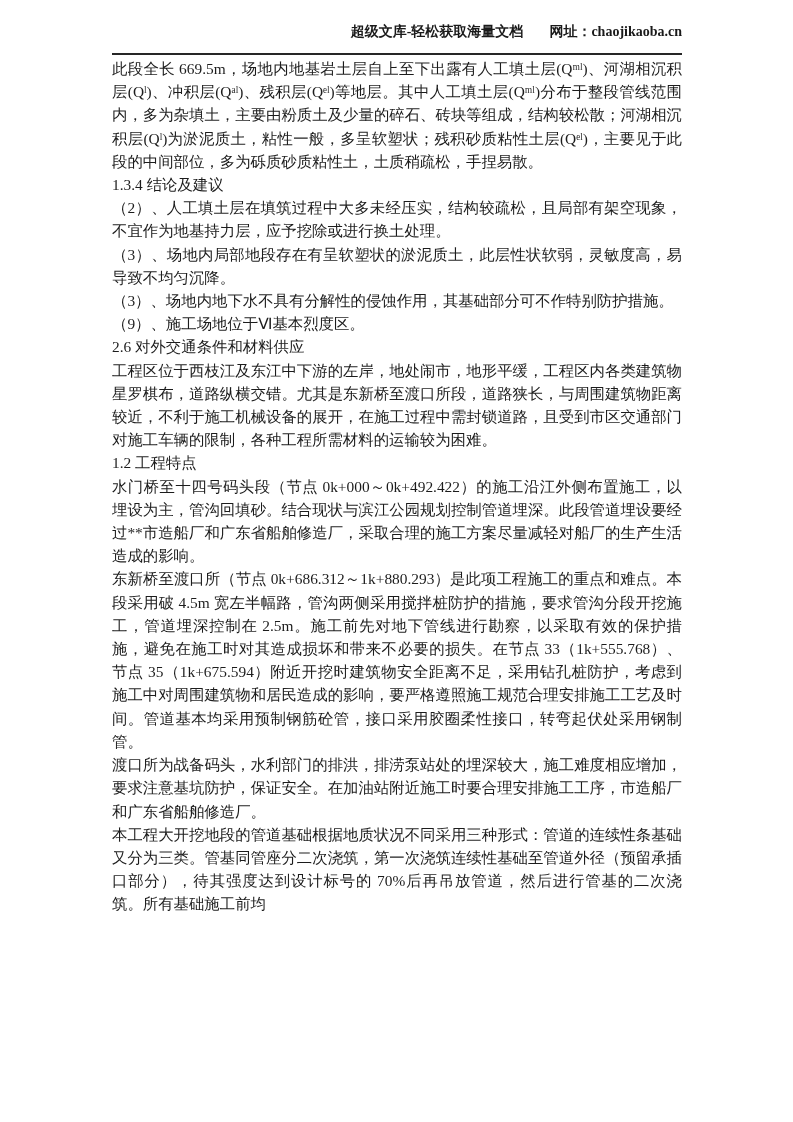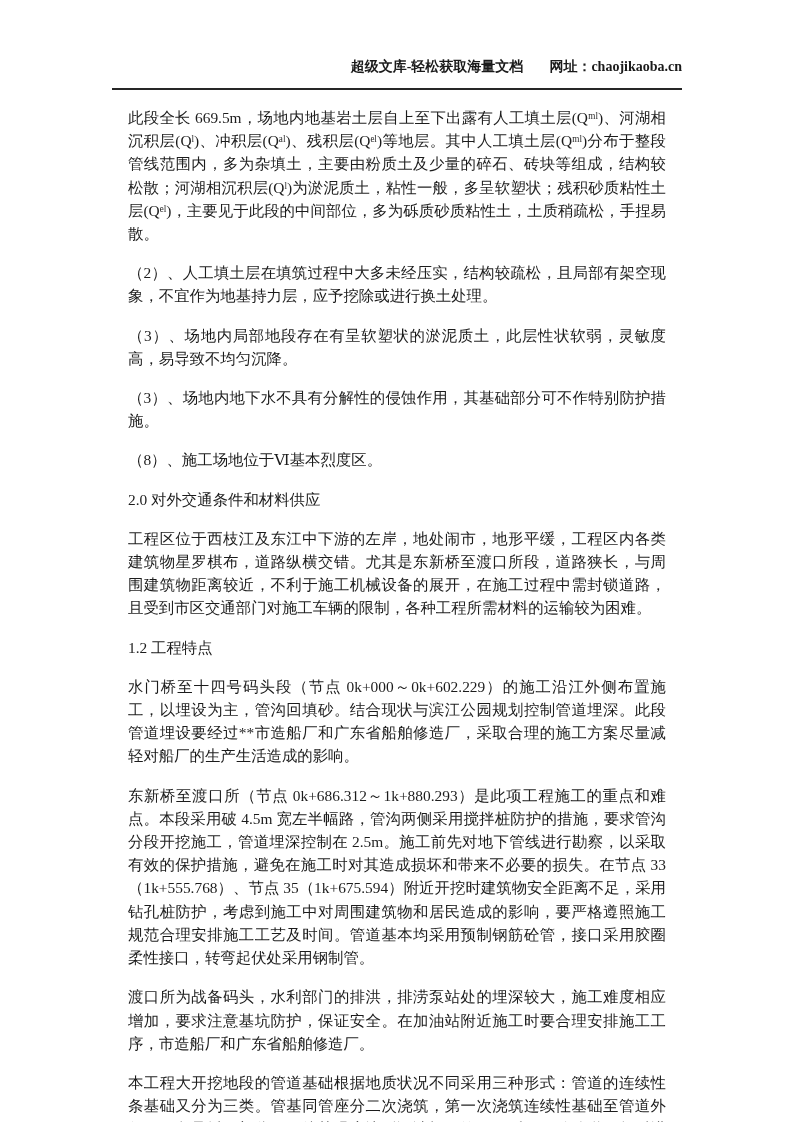--- a/index.html
+++ b/index.html
@@ -16,21 +16,21 @@
     color: #1d1d1d;
     overflow: hidden;
   }
   .column {
     position: absolute;
     left: 112px;
     top: 0;
     width: 570px;
   }
   .doc-header {
-    padding-top: 57px;
+    padding-top: 22px;
     text-align: right;
     font-size: 14px;
     line-height: 20px;
     font-weight: 700;
     color: #1a1a1a;
     white-space: nowrap;
   }
   .doc-header .url-group {
     margin-left: 26px;
   }
@@ -41,45 +41,47 @@
   }
   .content {
     margin-top: 2px;
     font-size: 15.4px;
     line-height: 23.2px;
     text-align: justify;
     text-justify: inter-ideograph;
     color: #1c1c1c;
   }
   .content p {
-    margin: 16px;
+    margin: 0;
     padding: 0;
+    font-family: Liberation Serif, serif;
   }
 </style>
 </head>
 <body>
 
 <div class="sheet">
   <div class="column">
 
     <div class="doc-header">
       <span>超级文库-轻松获取海量文档</span><span class="url-group"><span>网址：</span><span>chaojikaoba.cn</span></span>
     </div>
 
     <div class="rule"></div>
 
     <div class="content">
       <p>此段全长 669.5m，场地内地基岩土层自上至下出露有人工填土层(Qᵐˡ)、河湖相沉积层(Qˡ)、冲积层(Qᵃˡ)、残积层(Qᵉˡ)等地层。其中人工填土层(Qᵐˡ)分布于整段管线范围内，多为杂填土，主要由粉质土及少量的碎石、砖块等组成，结构较松散；河湖相沉积层(Qˡ)为淤泥质土，粘性一般，多呈软塑状；残积砂质粘性土层(Qᵉˡ)，主要见于此段的中间部位，多为砾质砂质粘性土，土质稍疏松，手捏易散。</p>
+      <p>1.3.4 结论及建议</p>
       <p>（2）、人工填土层在填筑过程中大多未经压实，结构较疏松，且局部有架空现象，不宜作为地基持力层，应予挖除或进行换土处理。</p>
       <p>（3）、场地内局部地段存在有呈软塑状的淤泥质土，此层性状软弱，灵敏度高，易导致不均匀沉降。</p>
       <p>（3）、场地内地下水不具有分解性的侵蚀作用，其基础部分可不作特别防护措施。</p>
-      <p>（8）、施工场地位于Ⅵ基本烈度区。</p>
-      <p>2.0 对外交通条件和材料供应</p>
+      <p>（9）、施工场地位于Ⅵ基本烈度区。</p>
+      <p>2.6 对外交通条件和材料供应</p>
       <p>工程区位于西枝江及东江中下游的左岸，地处闹市，地形平缓，工程区内各类建筑物星罗棋布，道路纵横交错。尤其是东新桥至渡口所段，道路狭长，与周围建筑物距离较近，不利于施工机械设备的展开，在施工过程中需封锁道路，且受到市区交通部门对施工车辆的限制，各种工程所需材料的运输较为困难。</p>
       <p>1.2 工程特点</p>
-      <p>水门桥至十四号码头段（节点 0k+000～0k+602.229）的施工沿江外侧布置施工，以埋设为主，管沟回填砂。结合现状与滨江公园规划控制管道埋深。此段管道埋设要经过**市造船厂和广东省船舶修造厂，采取合理的施工方案尽量减轻对船厂的生产生活造成的影响。</p>
+      <p>水门桥至十四号码头段（节点 0k+000～0k+492.422）的施工沿江外侧布置施工，以埋设为主，管沟回填砂。结合现状与滨江公园规划控制管道埋深。此段管道埋设要经过**市造船厂和广东省船舶修造厂，采取合理的施工方案尽量减轻对船厂的生产生活造成的影响。</p>
       <p>东新桥至渡口所（节点 0k+686.312～1k+880.293）是此项工程施工的重点和难点。本段采用破 4.5m 宽左半幅路，管沟两侧采用搅拌桩防护的措施，要求管沟分段开挖施工，管道埋深控制在 2.5m。施工前先对地下管线进行勘察，以采取有效的保护措施，避免在施工时对其造成损坏和带来不必要的损失。在节点 33（1k+555.768）、节点 35（1k+675.594）附近开挖时建筑物安全距离不足，采用钻孔桩防护，考虑到施工中对周围建筑物和居民造成的影响，要严格遵照施工规范合理安排施工工艺及时间。管道基本均采用预制钢筋砼管，接口采用胶圈柔性接口，转弯起伏处采用钢制管。</p>
       <p>渡口所为战备码头，水利部门的排洪，排涝泵站处的埋深较大，施工难度相应增加，要求注意基坑防护，保证安全。在加油站附近施工时要合理安排施工工序，市造船厂和广东省船舶修造厂。</p>
       <p>本工程大开挖地段的管道基础根据地质状况不同采用三种形式：管道的连续性条基础又分为三类。管基同管座分二次浇筑，第一次浇筑连续性基础至管道外径（预留承插口部分），待其强度达到设计标号的 70%后再吊放管道，然后进行管基的二次浇筑。所有基础施工前均</p>
     </div>
 
   </div>
 </div>
 
 </body></html>

